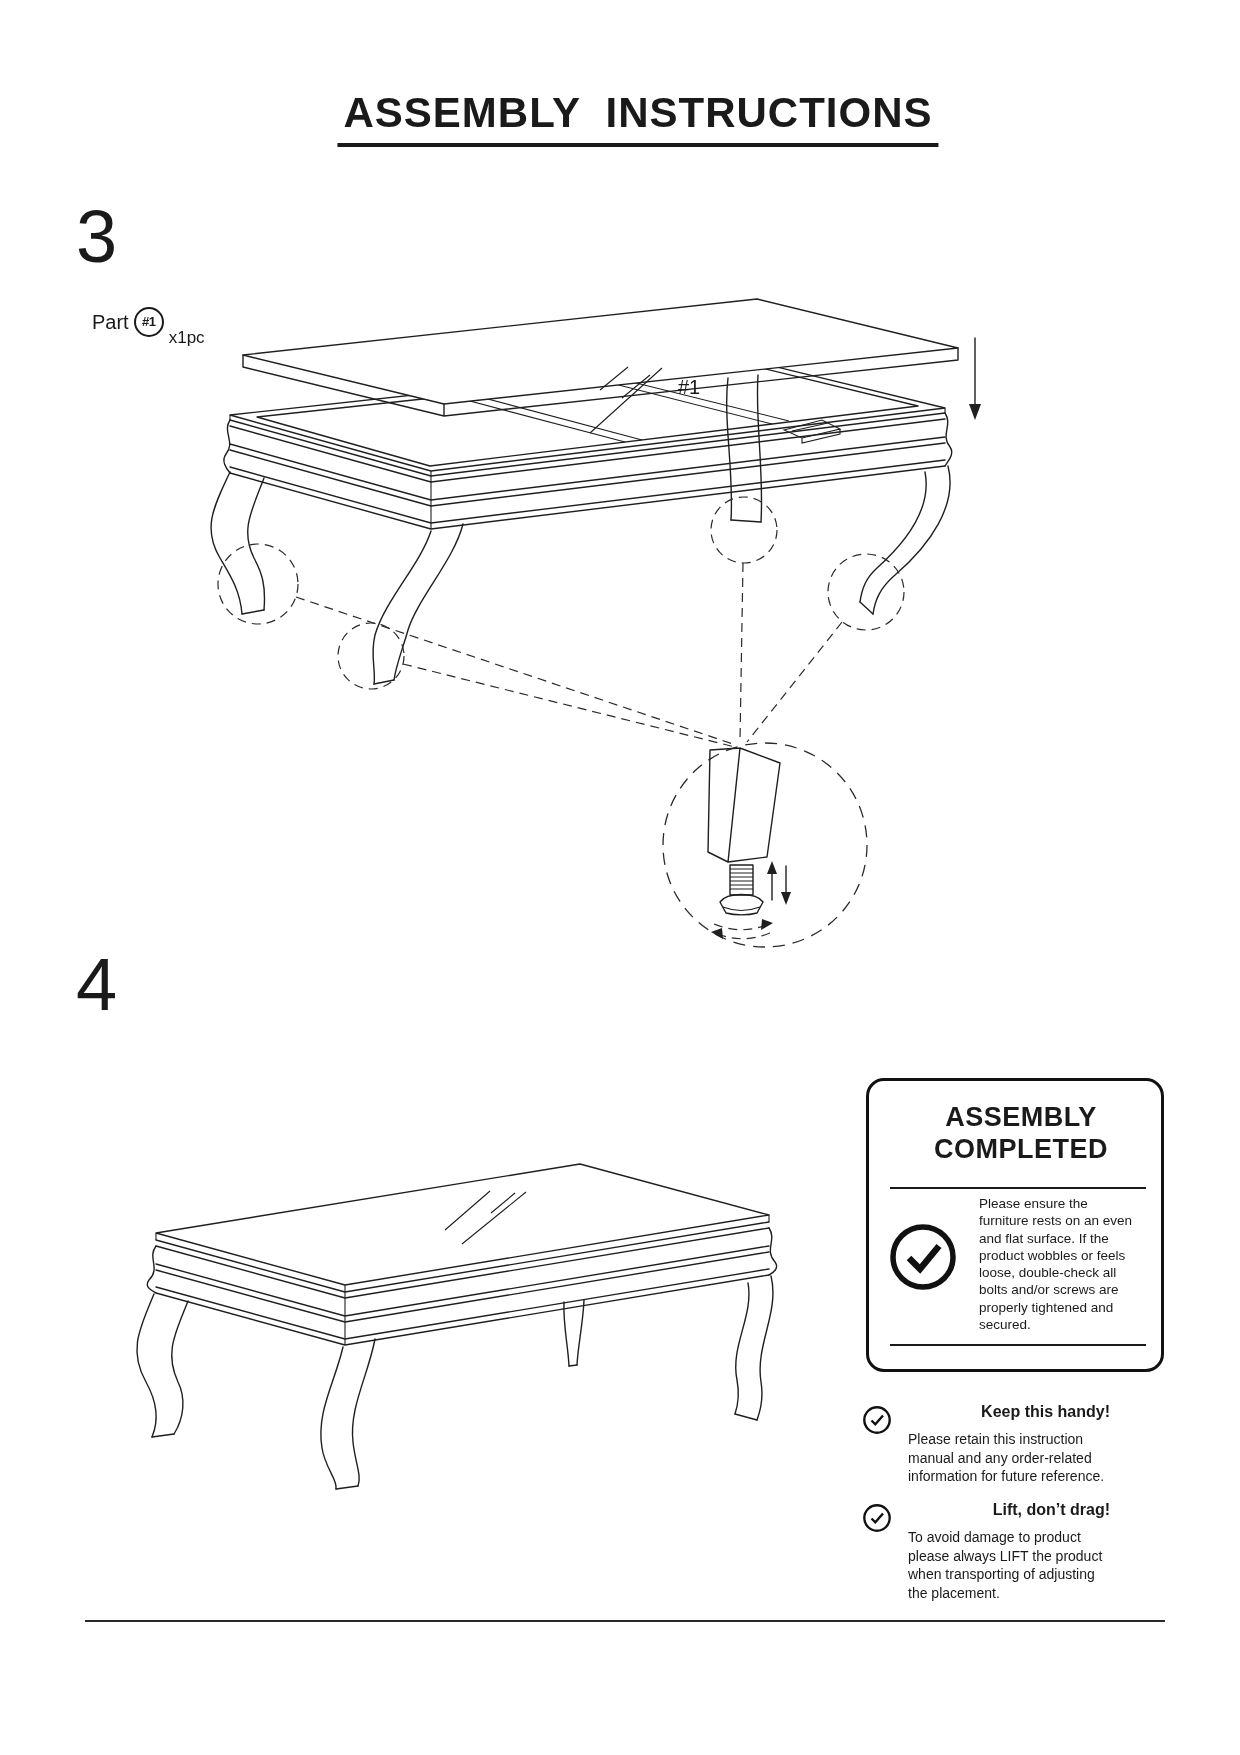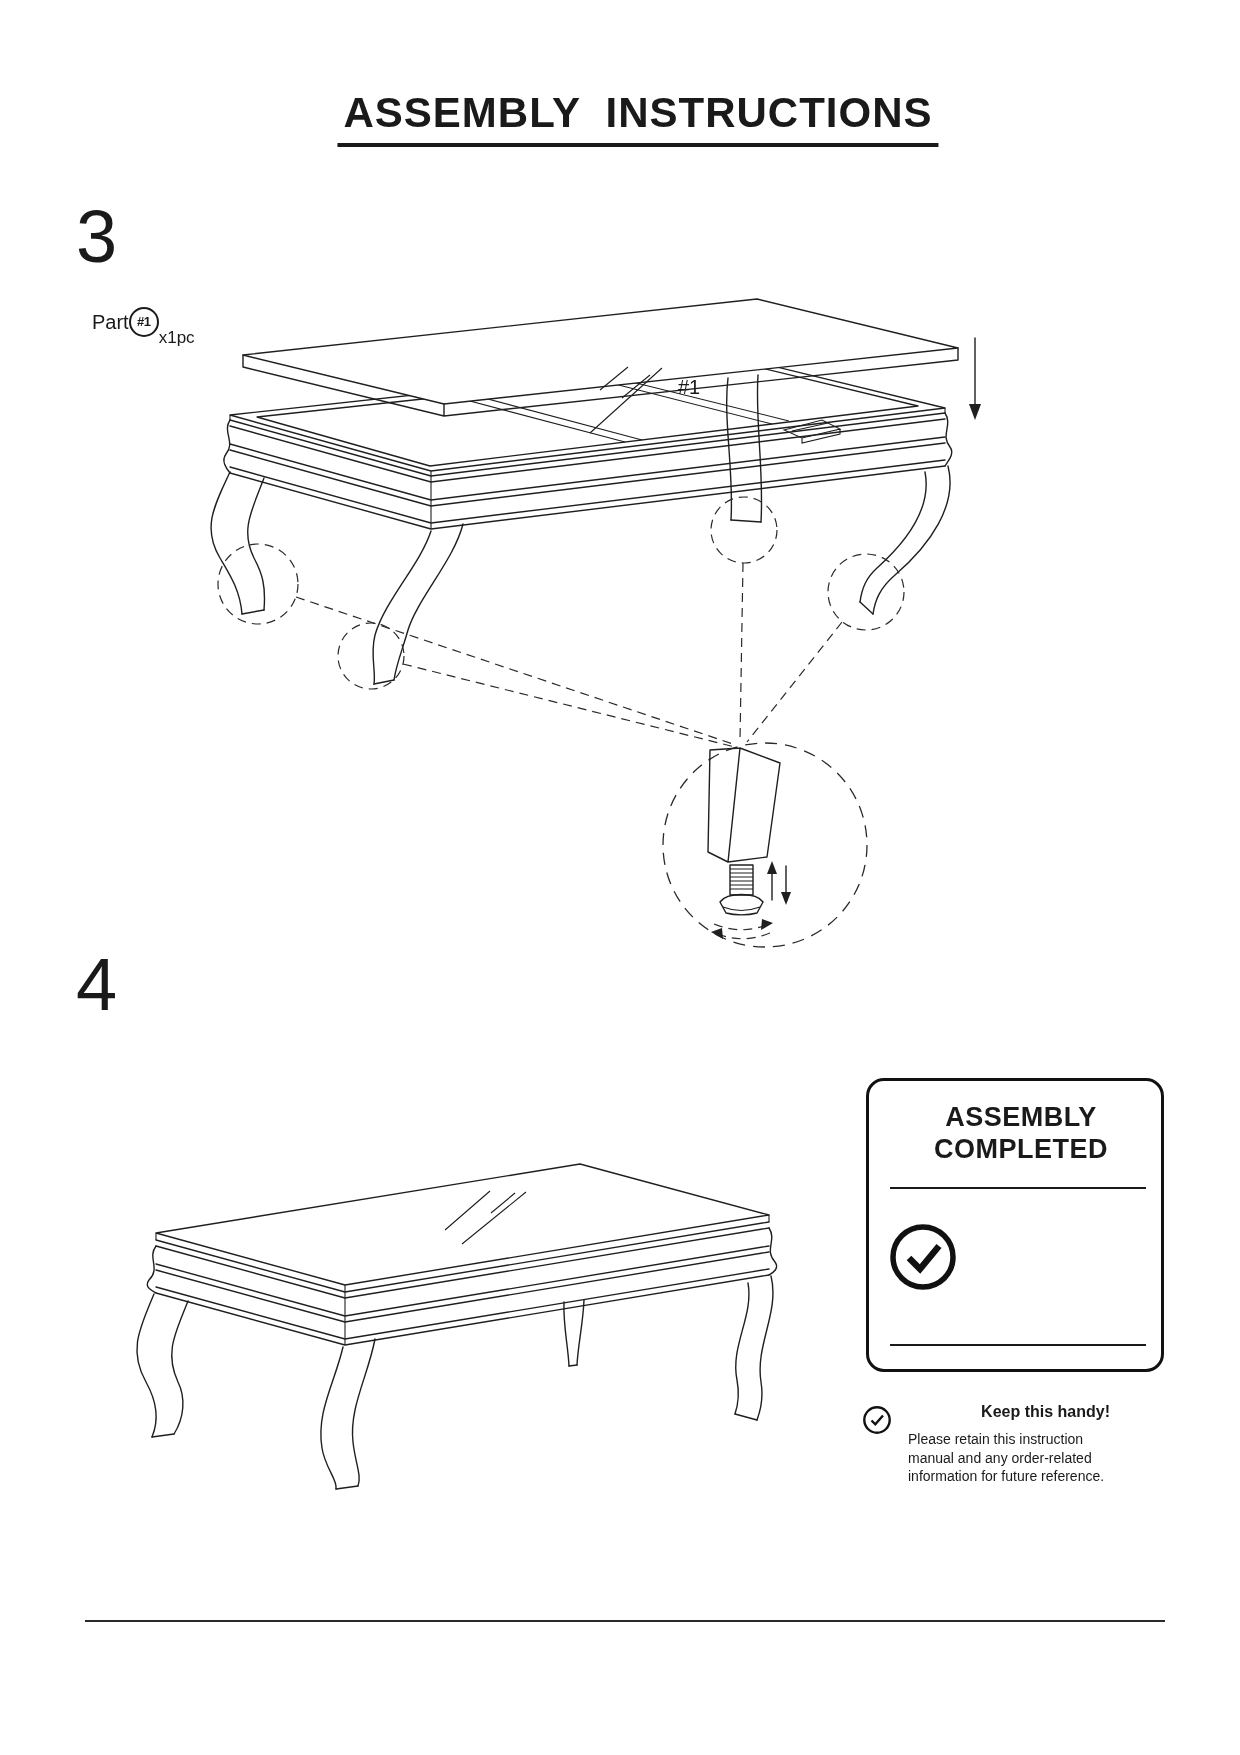--- a/index.html
+++ b/index.html
@@ -11,21 +11,21 @@
   .title {
     position:absolute; top:92px; left:50%; transform:translateX(-50%);
     font-size:42px; font-weight:700; letter-spacing:1px; white-space:pre;
     border-bottom:4px solid #1a1a1a; padding:0 6px 9px 6px; line-height:1;margin-left:18px;
   }
   .step-number { position:absolute; font-size:74px; font-weight:400; line-height:1; }
   #step3-number { left:76px; top:200px; }
   #step4-number { left:76px; top:948px; }
   .part-line {
     position:absolute; left:92px; top:297px; font-size:20px;
-    display:flex; align-items:center; line-height:1;
+    display:flex; align-items:center; gap:5px; line-height:1;
   }
   .part-badge {
     display:inline-flex; align-items:center; justify-content:center;
     width:26px; height:26px; border:2px solid #1a1a1a; border-radius:50%;
     font-size:13px; font-weight:700; letter-spacing:-0.5px;
   }
   .part-qty { font-size:17px;margin-top:32px; }
   svg.diagram { position:absolute; }
   #step3-svg { left:180px; top:280px; }
   #step4-svg { left:100px; top:1040px; }
@@ -219,29 +219,48 @@
   <div class="completed-box">
     <div class="box-title">
       <span>ASSEMBLY</span><br>
       <span>COMPLETED</span>
     </div>
     <div class="box-divider divider-top"></div>
     <svg class="box-check" width="72" height="72" viewBox="0 0 72 72">
       <circle cx="36" cy="36" r="30" fill="none" stroke="#111" stroke-width="5.5"></circle>
       <path d="M22,37 L33,48 L52,25" fill="none" stroke="#111" stroke-width="6.5" stroke-linecap="butt" stroke-linejoin="miter"></path>
     </svg>
+    <div class="box-body">Please ensure the
+furniture rests on an even
+and flat surface. If the
+product wobbles or feels
+loose, double-check all
+bolts and/or screws are
+properly tightened and
+secured.</div>
     <div class="box-divider divider-bottom"></div>
   </div>
 
   <div class="note" id="note-0">
     <svg class="note-icon" width="30" height="30" viewBox="0 0 30 30">
       <circle cx="15" cy="15" r="12.7" fill="none" stroke="#111" stroke-width="2.4"></circle>
       <path d="M9.5,15.5 L13.3,19.3 L21,10.5" fill="none" stroke="#111" stroke-width="2.4" stroke-linecap="butt"></path>
     </svg>
     <h3 class="note-heading">Keep this handy!</h3>
     <div class="note-body">Please retain this instruction
 manual and any order-related
 information for future reference.</div>
   </div>
 
+  <div class="note" id="note-1">
+    <svg class="note-icon" width="30" height="30" viewBox="0 0 30 30">
+      <circle cx="15" cy="15" r="12.7" fill="none" stroke="#111" stroke-width="2.4"></circle>
+      <path d="M9.5,15.5 L13.3,19.3 L21,10.5" fill="none" stroke="#111" stroke-width="2.4" stroke-linecap="butt"></path>
+    </svg>
+    <h3 class="note-heading">Lift, don’t drag!</h3>
+    <div class="note-body">To avoid damage to product
+please always LIFT the product
+when transporting of adjusting
+the placement.</div>
+  </div>
 
   <div class="bottom-rule"></div>
 </div>
 
 </body></html>

